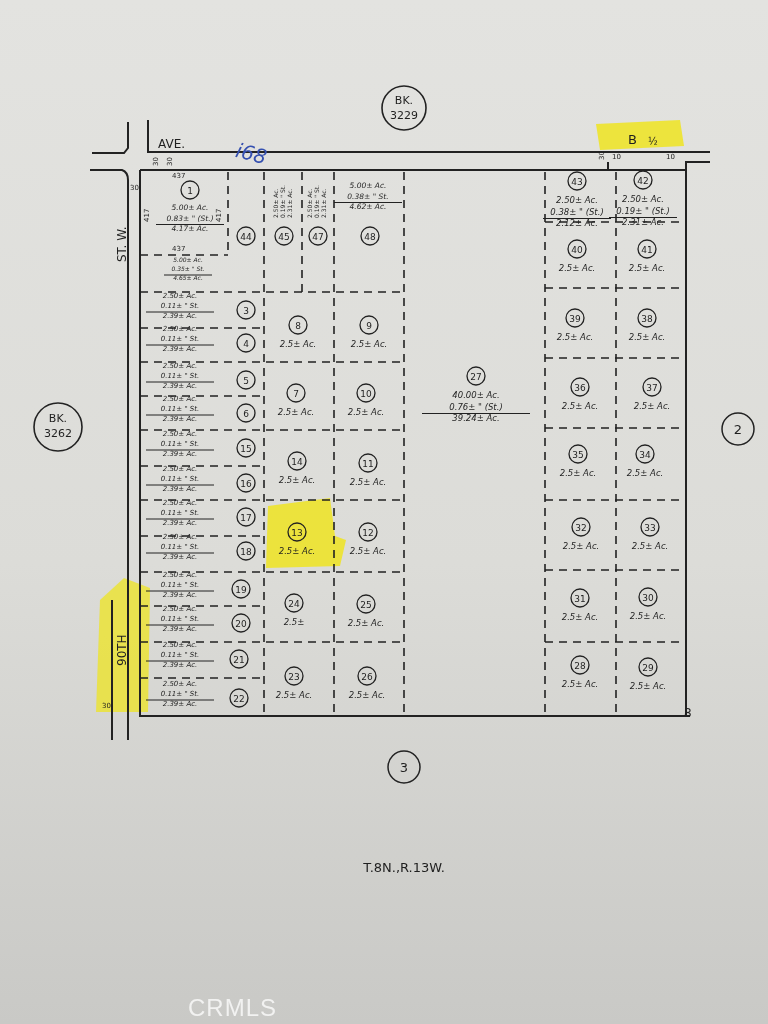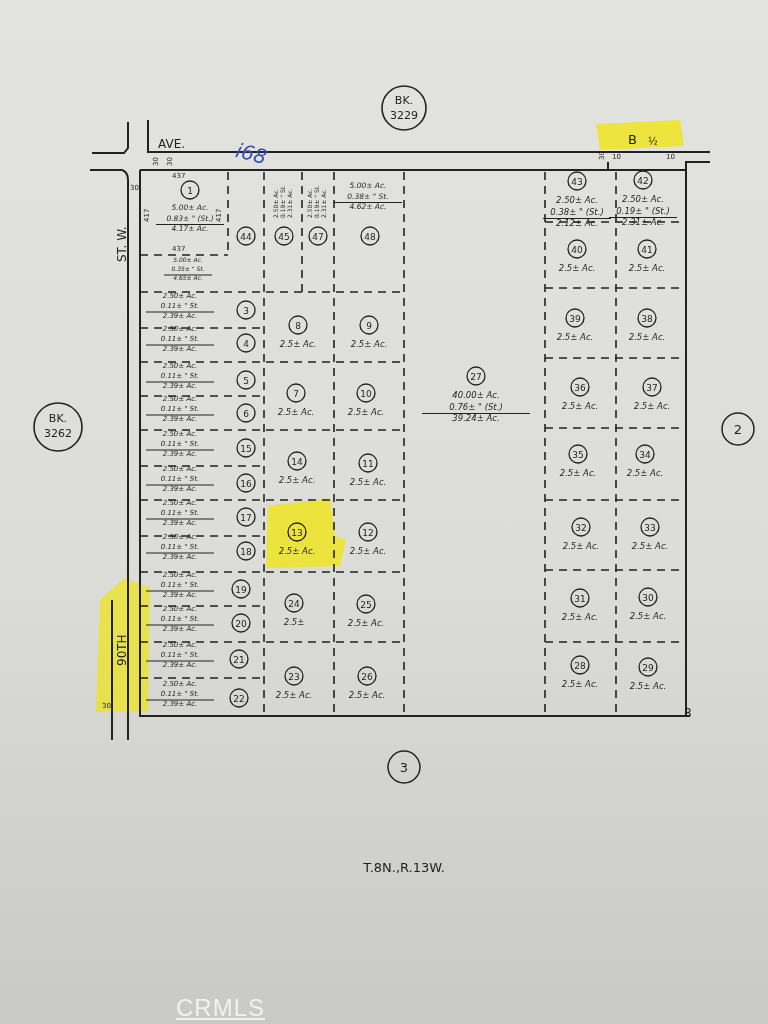--- a/index.html
+++ b/index.html
@@ -5,24 +5,23 @@
   html, body { margin:0; padding:0; }
   body {
     width:768px; height:1024px; overflow:hidden; position:relative;
     background: linear-gradient(180deg, #e3e3e0 0%, #dcdcd8 55%, #c9c9c6 100%);
     font-family: "DejaVu Sans", sans-serif;
   }
   .map { position:absolute; left:0; top:0; width:768px; height:1024px; }
   svg text { font-family: "DejaVu Sans", sans-serif; fill:#1f1f1f; }
   .hand { font-style: italic; }
   .watermark {
-    position:absolute; left:176px; top:994px;
+    position:absolute; left:188px; top:994px;
     font-family: "Liberation Sans", sans-serif; font-size:24px; letter-spacing:1px;
     color: rgba(255,255,255,0.75);
-    text-decoration: underline;
   }
 </style>
 </head>
 <body>
 
 <svg class="map" width="768" height="1024" viewBox="0 0 768 1024">
 
   <g>
     <path d="M596 124 L680 120 L684 146 L600 150 Z" fill="#eee421" opacity="0.85"></path>
     <path d="M268 506 L330 498 L335 536 L346 540 L340 566 L266 568 Z" fill="#eee421" opacity="0.85"></path>

